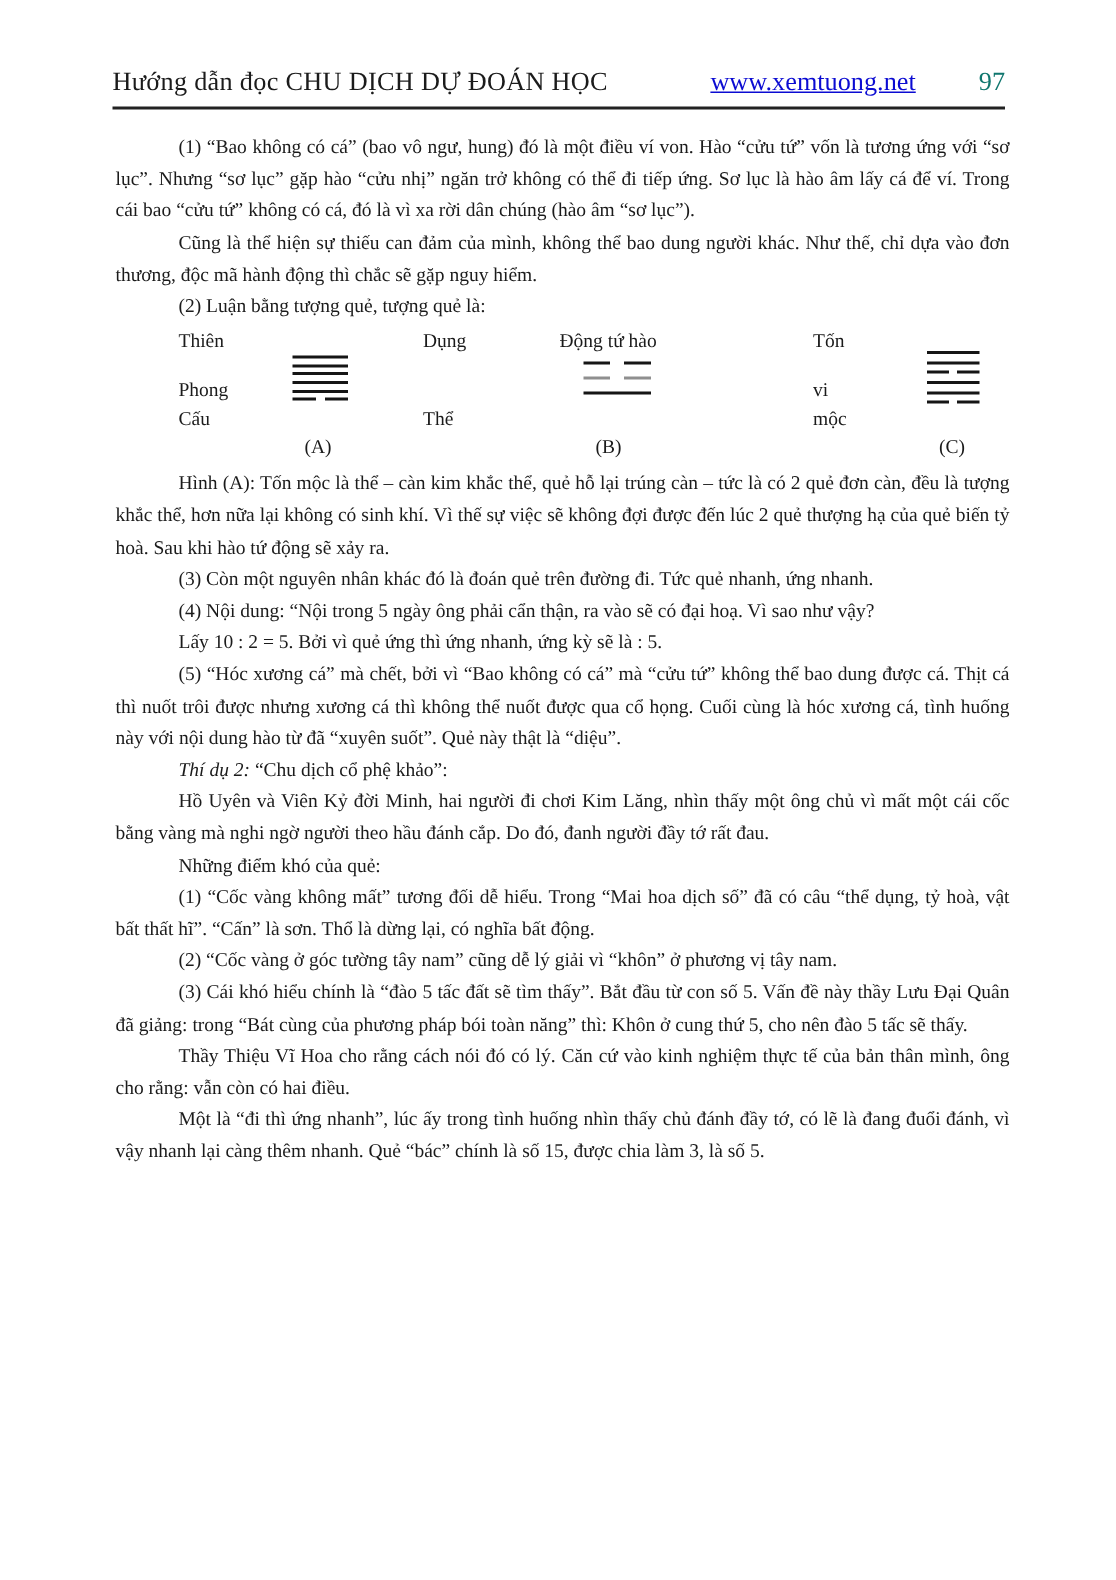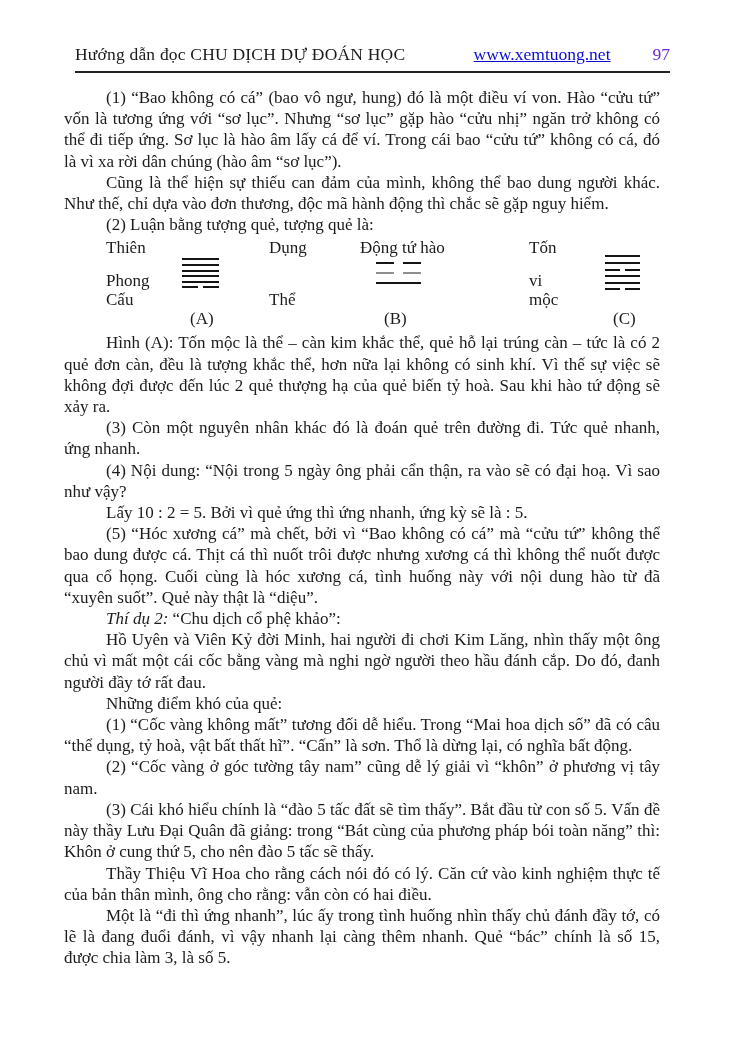--- a/index.html
+++ b/index.html
@@ -6,27 +6,27 @@
   html,body { background:#ffffff; }
   body { width:744px; height:1053px; overflow:hidden;
          font-family:"Liberation Serif","DejaVu Serif",serif; color:#1b1b1b; }
   .page { position:relative; width:744px; height:841px; background:#fff; }
 
   
   .header { position:absolute; left:75px; top:44px; width:595px;
             display:flex; align-items:baseline; font-size:17.5px; }
   .header-title { flex:1; letter-spacing:.2px; }
   .header-link { color:#0b0bd2; margin-right:42px; cursor:pointer; }
-  .page-number { color:#6d28d9; }
+  .page-number { color:#0f766e; }
   .rule { position:absolute; left:75px; top:71px; width:595px; height:0;
           border-top:2px solid #222; }
 
   
-  .content { position:absolute; left:64px; top:87px; width:596px;
-             font-size:17px; line-height:21.2px; text-align:justify; }
+  .content { position:absolute; left:77px; top:87px; width:596px;
+             font-size:13px; line-height:21.2px; text-align:justify; }
   .content p { text-indent:42px; }
   .lead { font-style:italic; }
 
   
   .diagram { position:relative; height:92px; margin:3px 0 2px 0; text-align:center; }
   .dlabel { position:absolute; white-space:nowrap; line-height:19px; }
   .hexagram { position:absolute; display:flex; flex-direction:column;
               justify-content:space-between; }
   .hex-a { left:118px; top:20px; width:37px; height:30px; }
   .tri-b { left:312px; top:24px; width:45px; height:22px; }

